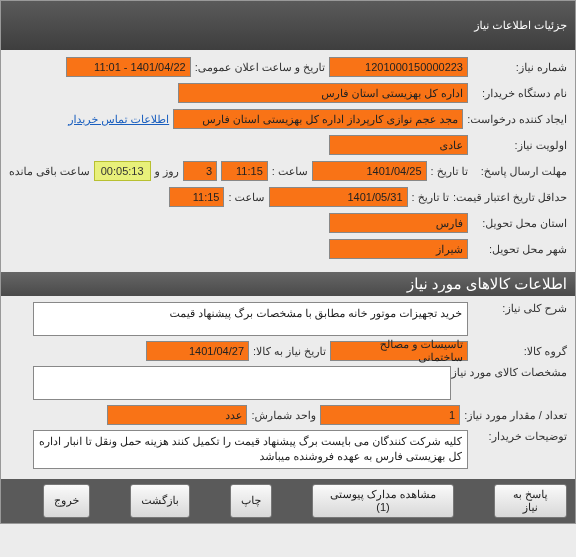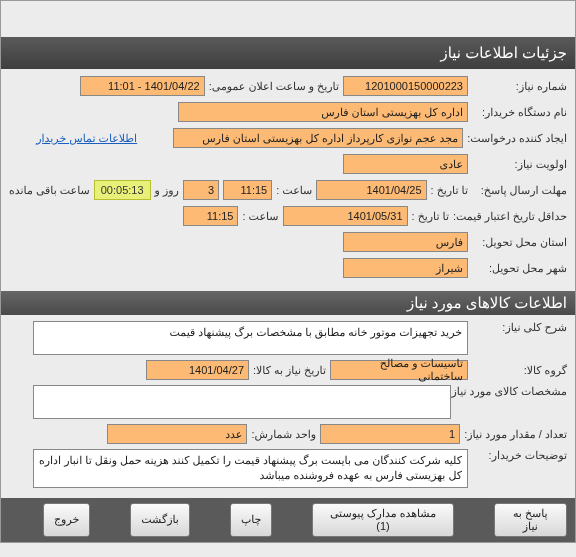--- a/index.html
+++ b/index.html
@@ -1,27 +1,27 @@
 <!DOCTYPE html>
 <html dir="rtl" lang="fa"><head>
 <meta charset="utf-8">
 <style>
 * { box-sizing: border-box; margin: 0; padding: 0; }
 body { font-family: Tahoma, Arial, sans-serif; font-size: 11px; background: #ececec; direction: rtl; }
 .window { width: 576px; background: #ececec; border: 1px solid #999; }
-.titlebar { background: linear-gradient(#5a5a5a,#3e3e3e); color: #fff; padding: 7px 8px; font-size: 15px; margin-top: 36px; }
+.titlebar { background: linear-gradient(#5a5a5a,#3e3e3e); color: #fff; padding: 18px 8px; font-size: 11px; }
 .section-hdr { background: linear-gradient(#666,#4a4a4a); color: #fff; padding: 3px 8px; font-size: 15px; margin-top: 2px; }
 .content { padding: 6px 8px; }
 .row { display: flex; align-items: center; margin-bottom: 4px; min-height: 22px; gap: 4px; }
 .label { color: #333; font-size: 11px; white-space: nowrap; min-width: 95px; text-align: right; }
 .label-sm { color: #333; font-size: 11px; white-space: nowrap; }
-.field { background: #fdba74; border: 1px solid #888; height: 20px; padding: 2px 4px; font-size: 11px; color: #222; display: inline-flex; align-items: center; }
+.field { background: #f97316; border: 1px solid #888; height: 20px; padding: 2px 4px; font-size: 11px; color: #222; display: inline-flex; align-items: center; }
 .field-sm { width: 103px; }
-.field-md { width: 125px; }
-.field-lg { width: 290px; margin-left: 32px; }
+.field-md { width: 139px; }
+.field-lg { width: 290px; }
 .field-time { width: 55px; text-align: center; }
 .field-num { width: 40px; text-align: center; }
 .textval { background: #fff; border: 1px solid #888; min-height: 34px; padding: 3px 5px; font-size: 11px; color: #222; width: 440px; line-height: 1.4; margin-left: 24px; }
 .link { color: #1a5fbf; text-decoration: underline; cursor: pointer; font-size: 11px; }
 .highlight { background: #e8f07a; border: 1px solid #b8c030; padding: 2px 6px; height: 20px; display: inline-flex; align-items: center; font-size: 11px; color: #333; }
 .btnbar { background: #5a5a5a; padding: 5px 8px; display: flex; gap: 6px; justify-content: flex-start; }
 .btn { background: linear-gradient(#fafafa,#d8d8d8); border: 1px solid #777; border-radius: 3px; padding: 3px 10px; font-size: 11px; color: #222; cursor: pointer; display: inline-flex; align-items: center; gap: 3px; margin-left: 34px; }
 </style>
 </head>
 <body>

